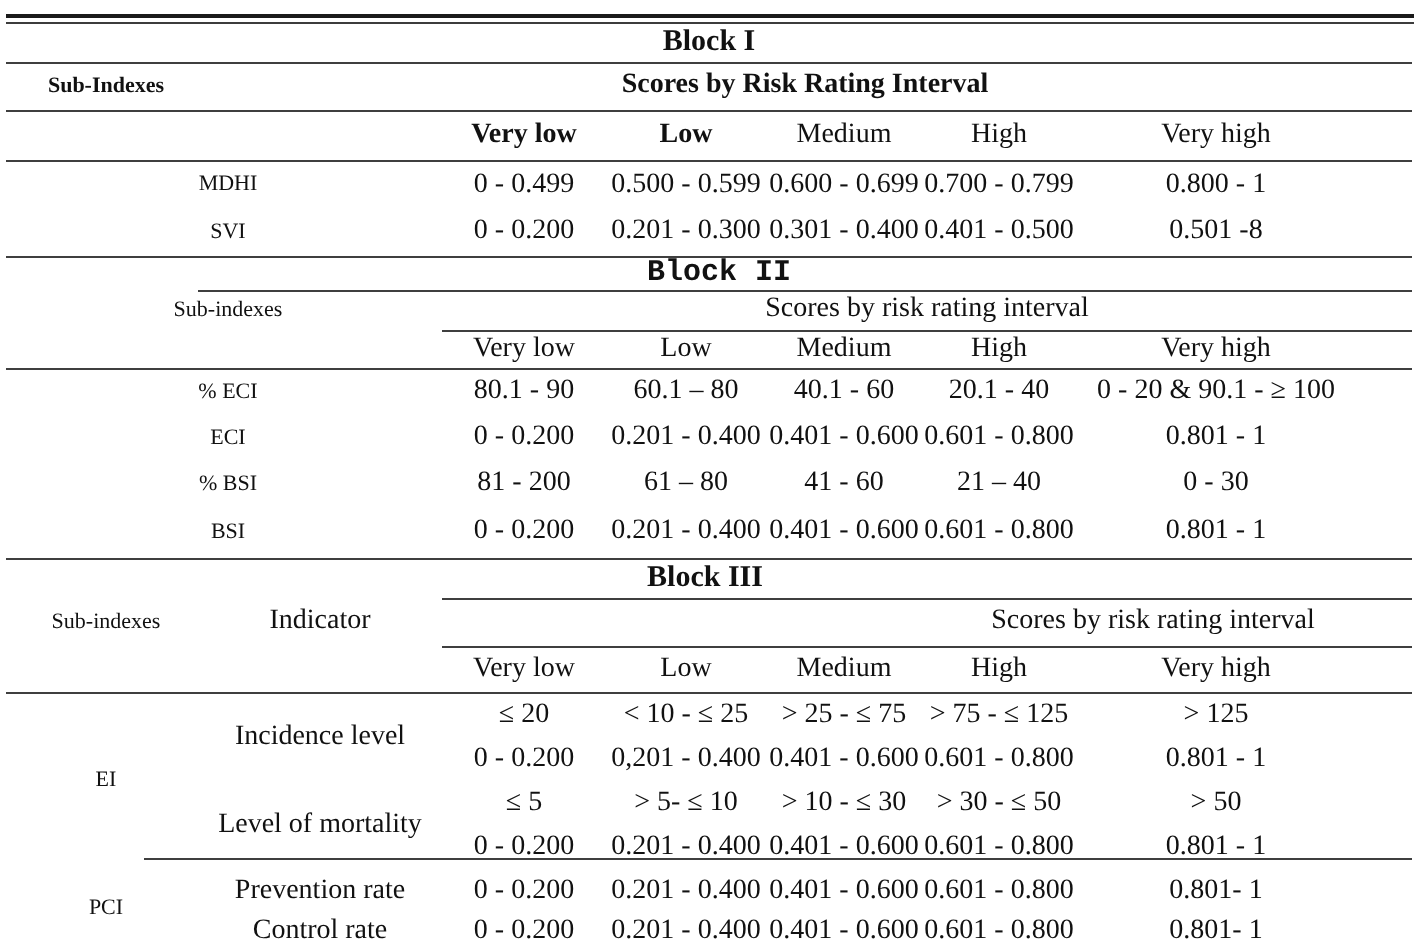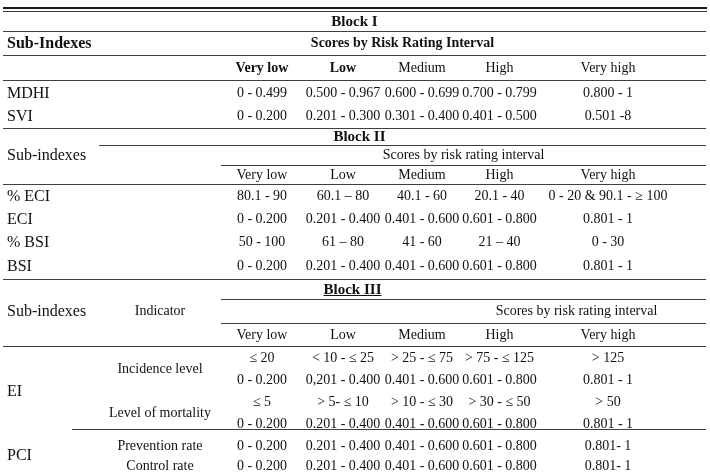--- a/index.html
+++ b/index.html
@@ -25,31 +25,31 @@
   }
   td{
     padding:0;
     text-align:center;
     vertical-align:middle;
     white-space:nowrap;
     font-size:14px;
     line-height:1.05;
     overflow:visible;
   }
-  .lbl{text-align:left;padding-left:4px;font-size:16px;}
+  .lbl{text-align:center;padding-left:4px;font-size:11px;}
   .b{font-weight:bold;}
   .t{font-size:15px;font-weight:bold;}
   .bb{border-bottom:1px solid #3f3f3f;}
   .c7{padding-right:28px;}
   
   tr.h16>td{height:16px} tr.h18>td{height:18px} tr.h19>td{height:19px}
   tr.h22>td{height:22px} tr.h23>td{height:23px} tr.h24>td{height:24px}
   tr.h25>td{height:25px}
-  .shift-b2{padding-right:86px;}   
-  .shift-b3{padding-right:222px;text-decoration:underline;}  
+  .shift-b2{padding-right:86px;font-family:Liberation Mono, monospace;}   
+  .shift-b3{padding-right:222px;}  
   .shift-s3{padding-left:226px;}   
   .sep-line{
     position:absolute;
     left:72px;right:4px;top:429px;
     border-top:1px solid #3f3f3f;
   }
 </style>
 </head>
 <body>
 
@@ -79,21 +79,21 @@
       <td colspan="2" class="bb"></td>
       <td class="b bb">Very low</td>
       <td class="b bb">Low</td>
       <td class="bb">Medium</td>
       <td class="bb">High</td>
       <td class="bb c7">Very high</td>
     </tr>
     <tr class="h24">
       <td colspan="2" class="lbl">MDHI</td>
       <td>0 - 0.499</td>
-      <td>0.500 - 0.967</td>
+      <td>0.500 - 0.599</td>
       <td>0.600 - 0.699</td>
       <td>0.700 - 0.799</td>
       <td class="c7">0.800 - 1</td>
     </tr>
     <tr class="h23">
       <td colspan="2" class="lbl bb">SVI</td>
       <td class="bb">0 - 0.200</td>
       <td class="bb">0.201 - 0.300</td>
       <td class="bb">0.301 - 0.400</td>
       <td class="bb">0.401 - 0.500</td>
@@ -127,21 +127,21 @@
     <tr class="h23">
       <td colspan="2" class="lbl">ECI</td>
       <td>0 - 0.200</td>
       <td>0.201 - 0.400</td>
       <td>0.401 - 0.600</td>
       <td>0.601 - 0.800</td>
       <td class="c7">0.801 - 1</td>
     </tr>
     <tr class="h23">
       <td colspan="2" class="lbl">% BSI</td>
-      <td>50 - 100</td>
+      <td>81 - 200</td>
       <td>61 – 80</td>
       <td>41 - 60</td>
       <td>21 – 40</td>
       <td class="c7">0 - 30</td>
     </tr>
     <tr class="h25">
       <td colspan="2" class="lbl bb">BSI</td>
       <td class="bb">0 - 0.200</td>
       <td class="bb">0.201 - 0.400</td>
       <td class="bb">0.401 - 0.600</td>

